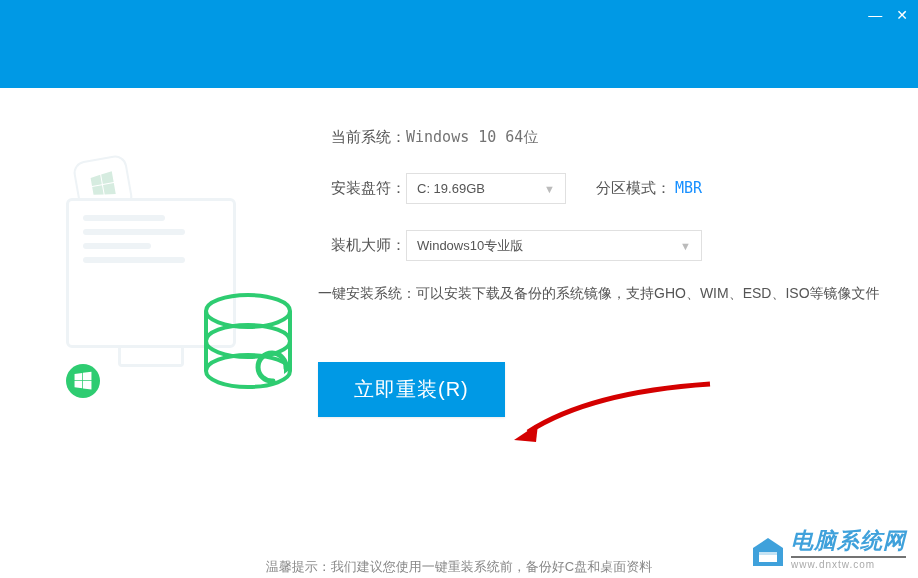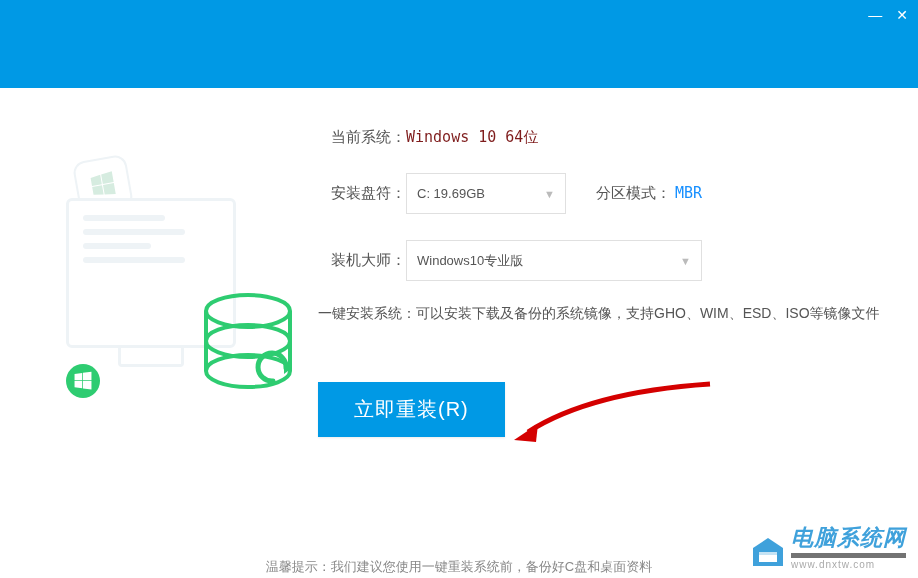--- a/index.html
+++ b/index.html
@@ -24,42 +24,42 @@
 .bar { height:6px; background:#eef3f6; border-radius:3px; margin-bottom:8px; }
 .bar.w1 { width:60%; } .bar.w2 { width:75%; } .bar.w3 { width:50%; }
 .win-badge { width:54px; height:54px; background:#fff; border:2px solid #eef3f6; border-radius:12px; position:absolute; left:38px; top:0; display:flex; align-items:center; justify-content:center; transform:rotate(-10deg); }
 .win-flag { width:34px; height:34px; border-radius:50%; background:#2ecc71; display:flex; align-items:center; justify-content:center; color:#fff; font-weight:bold; position:absolute; left:28px; bottom:-10px; z-index:3; }
 .disk { width:100px; height:120px; position:absolute; right:0; bottom:-18px; }
 .content { flex:1; padding-left:20px; }
 
 .heading { font-size:22px; font-weight:700; color:#222; margin-bottom:28px; }
 .row { display:flex; align-items:center; margin-bottom:26px; font-size:15px; color:#555; }
 .row-label { min-width:88px;text-align:right; }
-.row-value { font-family:"SimSun",monospace; color:#7f1d1d; }
+.row-value { font-family:"SimSun",monospace; color:#737373; }
 
-.select { display:flex; align-items:center; height:41px; border:1px solid #e0e0e0; background:#fff; padding:11px 10px; font-size:13px; position:relative; cursor:pointer; font-family:"SimSun",monospace; color:#555; }
+.select { display:flex; align-items:center; height:31px; border:1px solid #e0e0e0; background:#fff; padding:11px 10px; font-size:13px; position:relative; cursor:pointer; font-family:"SimSun",monospace; color:#555; }
 .select.short { width:160px; }
 .select.long { width:296px; }
 .select .caret { position:absolute; right:10px; color:#bbb; font-size:11px; }
 .part-mode { margin-left:30px; color:#555; }
 .part-val { color:#1890ff; font-family:monospace; margin-left:4px; }
 .btn-image { height:36px; border:1px solid #e0e0e0; padding:0 10px; margin-left:14px; font-size:14px; background:#fff; display:flex; align-items:center; cursor:pointer; color:#555; }
 
 .help-text { font-size:14px; color:#555; line-height:1.8; margin-top:-6px; }
 
 .arrow-wrap { position:absolute; left:510px; top:380px; pointer-events:none; }
 .btn-primary { background:#0099e5; color:#fff; font-size:20px; padding:14px 36px; border:none; cursor:pointer; margin-top:56px; box-shadow:0 1px 2px rgba(0,0,0,.08); letter-spacing:1px; }
 
 
 .footer-area { position:absolute; bottom:0; left:0; right:0; }
 .footer-tip { text-align:center; font-size:13px; color:#888; padding-bottom:2px;margin-top:40px; }
 .logo-bottom { position:absolute; right:12px; bottom:8px; display:flex; align-items:flex-end; gap:6px; }
 .logo-bottom-text { display:flex; flex-direction:column; }
 .lbt-cn { font-size:22px; font-weight:700; font-style:italic; color:#3fa1db; letter-spacing:1px; }
-.lbt-en { font-size:10px; color:#aaa; letter-spacing:1px; border-top:5px solid #737373; padding-top:1px; }
+.lbt-en { font-size:10px; color:#aaa; letter-spacing:1px; border-top:2px solid #737373; padding-top:1px; }
 </style>
 </head>
 <body>
 
 <div class="header">
   <div class="win-ctrl">
     <span>—</span>
     <span>✕</span>
   </div>
 </div>

